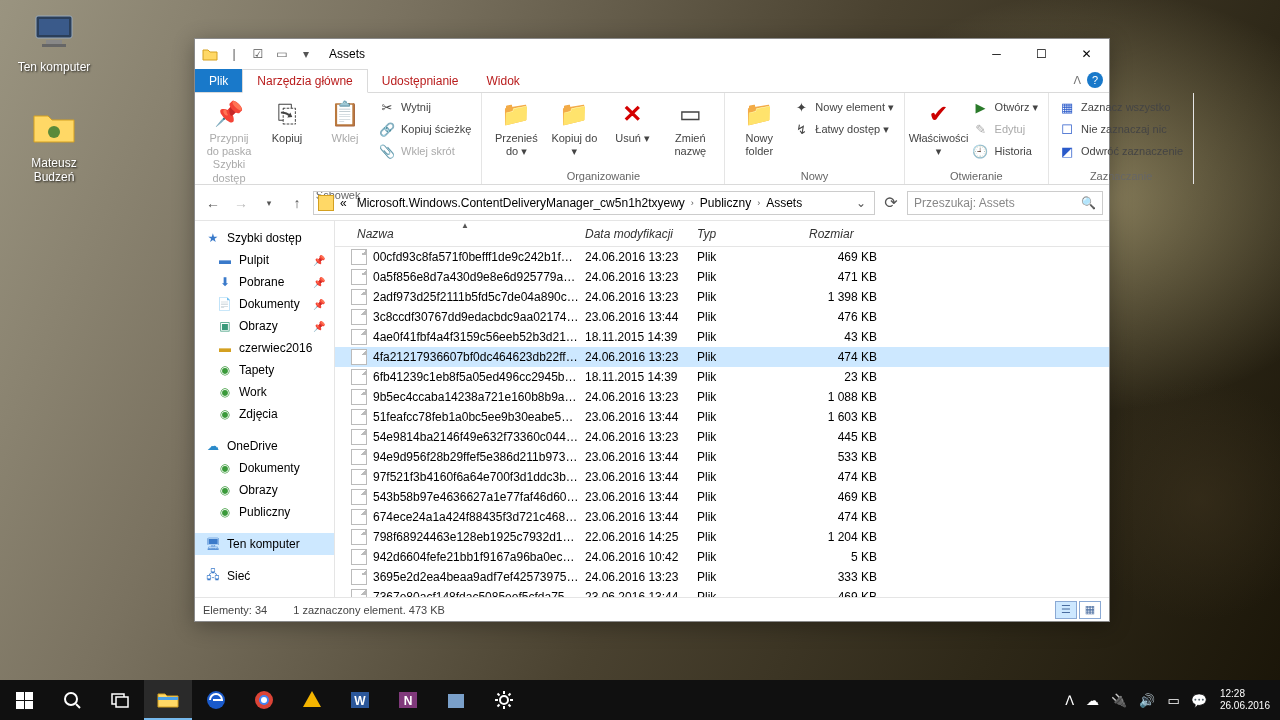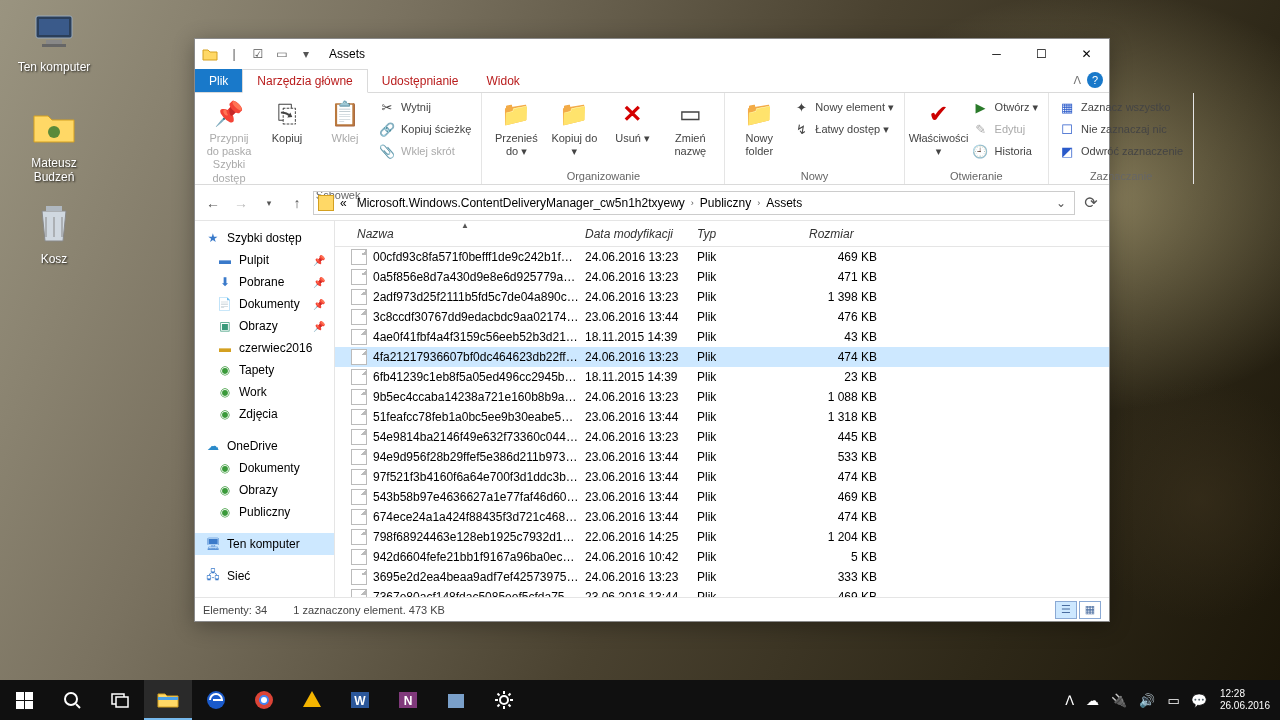--- a/index.html
+++ b/index.html
@@ -122,30 +122,20 @@
   </div>
   <div class="desktop-icon di-folder">
     <div class="ico">
       <svg class="folder-svg" viewBox="0 0 44 36">
           <path d="M2 6 h14 l4 4 h22 v22 h-40 z" fill="#ffd866" stroke="#d4a020"></path>
           <circle cx="22" cy="22" r="6" fill="#5a8a3a"></circle>
         </svg>
     </div>
     <div>Mateusz Budzeń</div>
   </div>
-  <div class="desktop-icon di-bin">
-    <div class="ico">
-      <svg class="bin-svg" viewBox="0 0 36 42">
-          <path d="M6 8 h24 l-3 30 h-18 z" fill="#d0d8e0" stroke="#888"></path>
-          <rect x="10" y="3" width="16" height="5" fill="#b0b8c0"></rect>
-          <path d="M10 14 v20 M18 14 v20 M26 14 v20" stroke="#888" stroke-width="1"></path>
-        </svg>
-    </div>
-    <div>Kosz</div>
-  </div>
 
   <div class="window">
     <div class="titlebar">
       <div class="qat">
         <div class="qi">
             <svg width="16" height="14" viewBox="0 0 16 14">
               <path d="M1 3 h5 l2 2 h7 v8 h-14 z" fill="#ffd866" stroke="#d4a020"></path>
             </svg>
           </div>
         <div class="qi">|</div>
@@ -296,20 +286,24 @@
         <div class="fic"></div>
         <span class="seg">«</span>
         <span class="seg">Microsoft.Windows.ContentDeliveryManager_cw5n1h2txyewy</span>
         <span class="chv">›</span>
         <span class="seg">Publiczny</span>
         <span class="chv">›</span>
         <span class="seg">Assets</span>
         <span class="drop">⌄</span>
       </div>
       <div class="refresh">⟳</div>
+      <div class="searchbox">
+        <span>Przeszukaj: Assets</span>
+        <span class="sic">🔍</span>
+      </div>
     </div>
 
     <div class="content">
       <div class="navpane">
         <div class="navitem root">
             <span class="nic" style="color:#3a7aca">★</span>
             <span>Szybki dostęp</span>
           </div>
         <div class="navitem">
             <span class="nic" style="color:#3a7aca">▬</span>
@@ -440,21 +434,21 @@
               <div class="c-name">9b5ec4ccaba14238a721e160b8b9a0fe9e1...</div>
               <div class="c-date">24.06.2016 13:23</div>
               <div class="c-type">Plik</div>
               <div class="c-size">1 088 KB</div>
             </div>
             <div class="row">
               <div class="fic"></div>
               <div class="c-name">51feafcc78feb1a0bc5ee9b30eabe5dcd8ab...</div>
               <div class="c-date">23.06.2016 13:44</div>
               <div class="c-type">Plik</div>
-              <div class="c-size">1 318 KB</div>
+              <div class="c-size">1 603 KB</div>
             </div>
             <div class="row">
               <div class="fic"></div>
               <div class="c-name">54e9814ba2146f49e632f73360c044183a1e...</div>
               <div class="c-date">24.06.2016 13:23</div>
               <div class="c-type">Plik</div>
               <div class="c-size">445 KB</div>
             </div>
             <div class="row">
               <div class="fic"></div>

